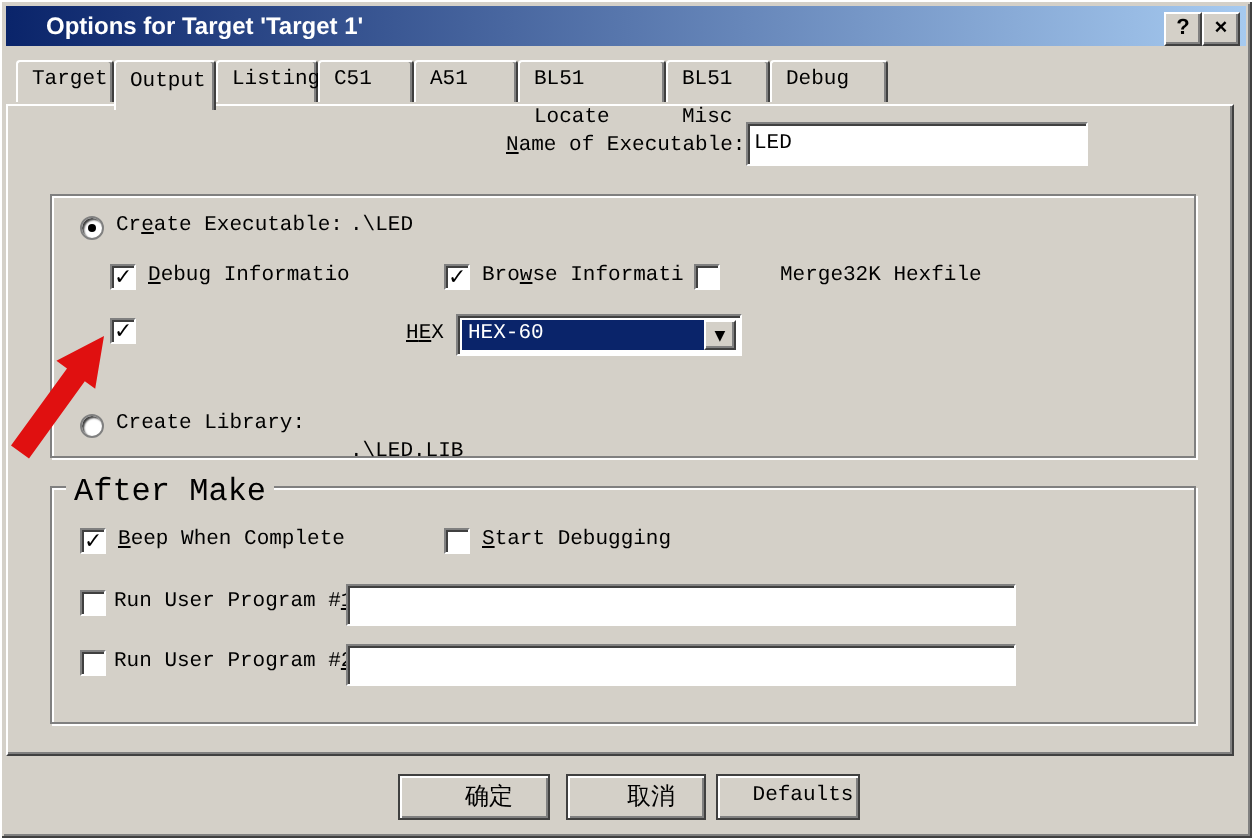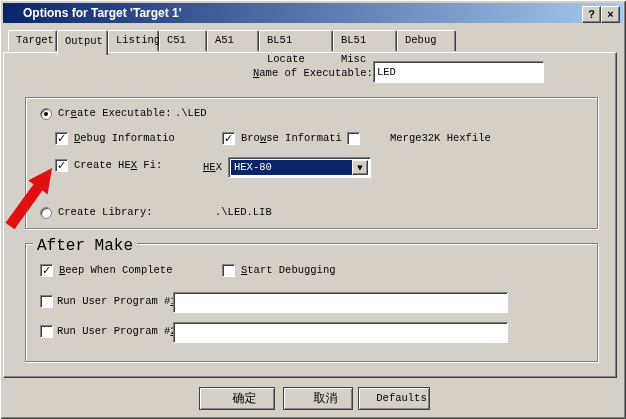--- a/index.html
+++ b/index.html
@@ -118,21 +118,21 @@
   <div class="tb-btn" style="right:25px;">?</div>
   <div class="tb-btn" style="right:6px;">×</div>
 
   <div class="tabs">
     <div class="tab" style="width:49px">Target</div>
     <div class="tab active" style="width:51px">Output</div>
     <div class="tab" style="width:51px">Listing</div>
     <div class="tab" style="width:48px">C51</div>
     <div class="tab" style="width:52px">A51</div>
     <div class="tab" style="width:74px">BL51 Locate</div>
-    <div class="tab" style="width:64px">BL51 Misc</div>
+    <div class="tab" style="width:52px">BL51 Misc</div>
     <div class="tab" style="width:59px">Debug</div>
   </div>
 
   <div class="panel"></div>
 
   <div class="btn" style="left:25px; top:62px; width:170px; height:23px; line-height:21px;">Select Folder for <u>O</u>bjects..</div>
   <div class="lbl" style="left:253px; top:67px;"><u>N</u>ame of Executable:</div>
   <input class="field" style="left: 373px; top: 61px; width: 171px; height: 22px;" value="LED">
 
   <div class="groupbox" style="left:25px; top:97px; width:573px; height:132px;"></div>
@@ -144,31 +144,30 @@
   <div class="cb checked" style="left:55px; top:132px;"></div>
   <div class="lbl" style="left:74px; top:132px;"><u>D</u>ebug Informatio</div>
 
   <div class="cb checked" style="left:222px; top:132px;"></div>
   <div class="lbl" style="left:241px; top:132px;">Bro<u>w</u>se Informati</div>
 
   <div class="cb" style="left:347px; top:132px;"></div>
   <div class="lbl" style="left:366px; top:132px;padding-left:24px;">Merge32K Hexfile</div>
 
   <div class="cb checked" style="left:55px; top:159px;"></div>
-  <div class="lbl" style="left:74px; top:159px;">Create HE<u>X</u> Fi:</div>
 
   <div class="lbl" style="left:203px; top:161px;"><u>H</u><u>E</u>X</div>
   <div class="combo" style="left:228px; top:157px; width:143px; height:21px;">
-    <div class="combo-sel">HEX-80</div>
+    <div class="combo-sel">HEX-60</div>
     <div class="combo-arrow">▼</div>
   </div>
 
   <div class="radio" style="left:40px; top:207px;"></div>
   <div class="lbl" style="left:58px; top:206px;">Create Library:</div>
-  <div class="lbl" style="left:175px; top:206px;margin-left:40px;">.\LED.LIB</div>
+  <div class="lbl" style="left:175px; top:220px;">.\LED.LIB</div>
 
   <div class="groupbox" style="left:25px; top:243px; width:573px; height:119px;"></div>
   <div class="group-title" style="left:33px; top:237px;">After Make</div>
 
   <div class="cb checked" style="left:40px; top:264px;"></div>
   <div class="lbl" style="left:59px; top:264px;"><u>B</u>eep When Complete</div>
 
   <div class="cb" style="left:222px; top:264px;"></div>
   <div class="lbl" style="left:241px; top:264px;"><u>S</u>tart Debugging</div>
 

